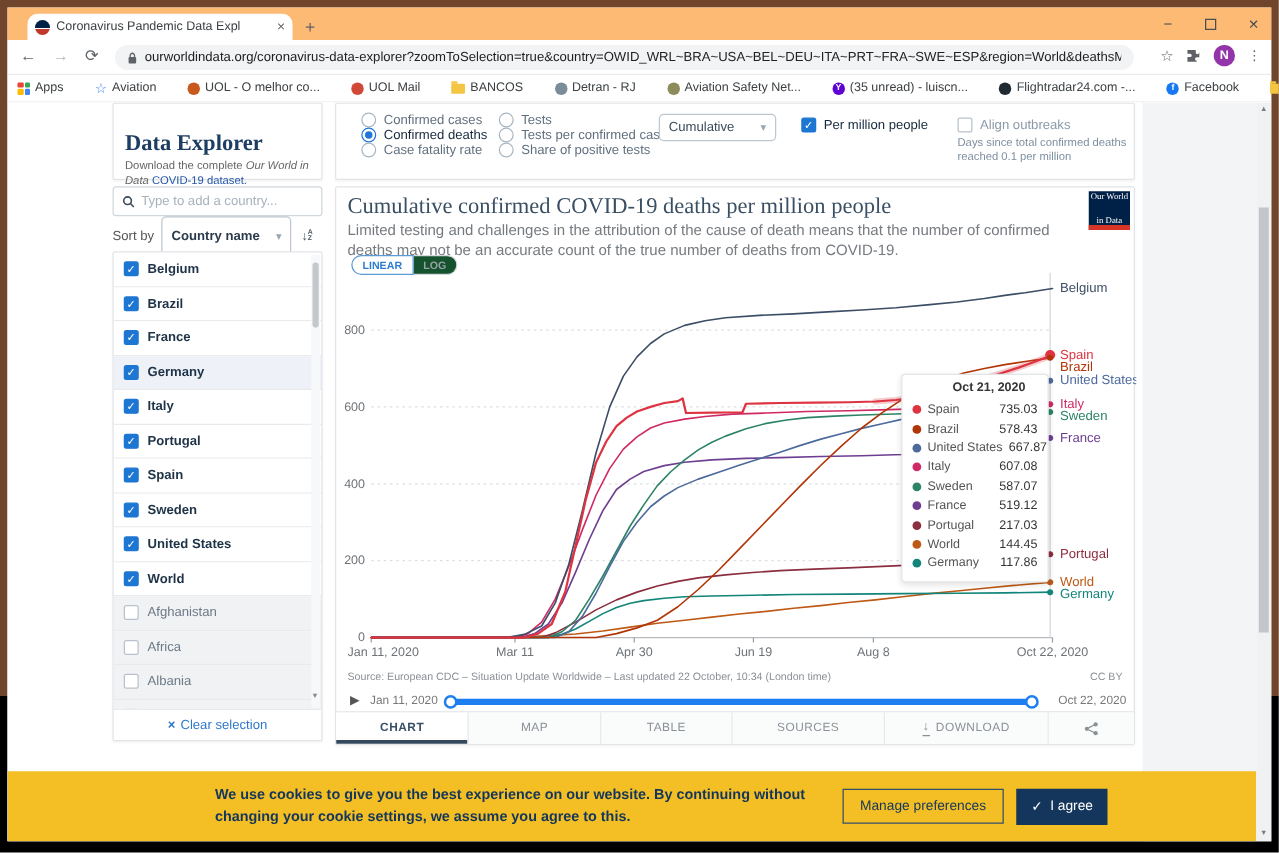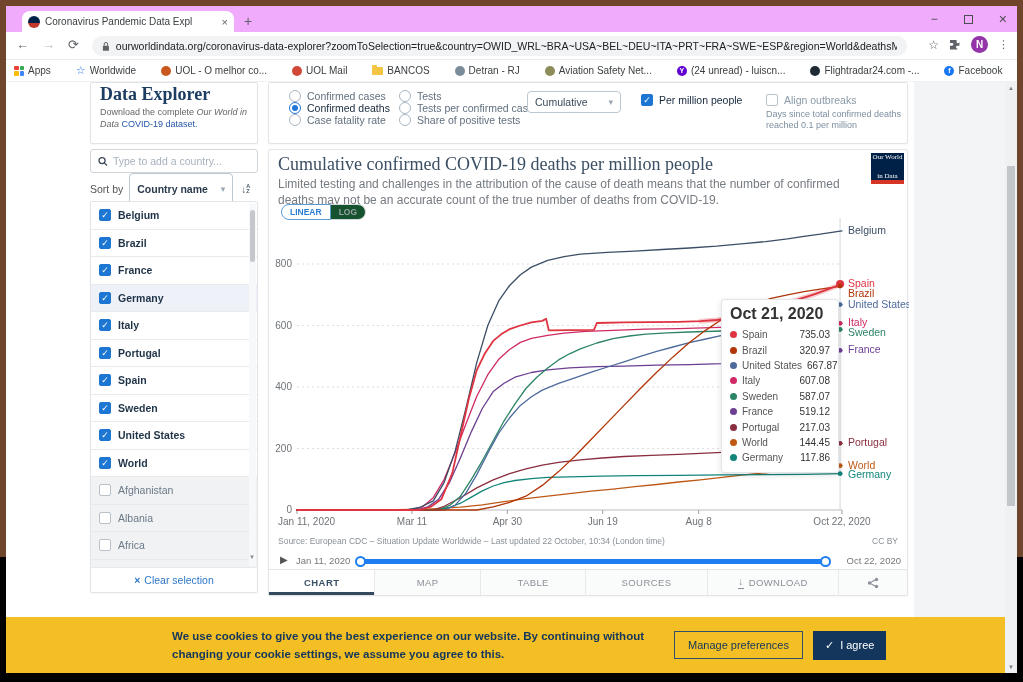--- a/index.html
+++ b/index.html
@@ -2,21 +2,21 @@
 <html><head>
 <meta charset="utf-8">
 <style>
   * { margin:0; padding:0; box-sizing:border-box; }
   html,body { width:1023px; height:682px; overflow:hidden; }
   body { font-family:"Liberation Sans", sans-serif;
          background:linear-gradient(#6f452c 0 557px, #000 557px 100%); position:relative; }
   .window { position:absolute; left:6px; top:6px; width:1011px; height:667px; background:#fff; }
 
   
-  .titlebar { position:absolute; left:0; top:0; right:0; height:26px; background:#f0abfc; }
+  .titlebar { position:absolute; left:0; top:0; right:0; height:26px; background:#fdba74; }
   .tab { position:absolute; left:16px; top:5px; width:212px; height:21px; background:#fff;
          border-radius:8px 8px 0 0; display:flex; align-items:center; padding:0 6px; gap:5px; }
   .favicon { width:12px; height:12px; border-radius:50%;
              background:linear-gradient(#002147 0 55%, #fff 55% 62%, #c0392b 62% 100%); flex:none; }
   .tab-title { font-size:10px; color:#3c4043; white-space:nowrap; overflow:hidden; flex:1; }
   .tab-close { font-size:11px; color:#5f6368; cursor:default; }
   .new-tab { position:absolute; left:238px; top:7px; font-size:14px; color:#5f6368; }
   .win-controls { position:absolute; right:10px; top:0; height:26px; display:flex; gap:26px; align-items:center; }
   .win-controls span { color:#4a4d51; font-size:12px; line-height:1; }
   .win-max { width:9px; height:9px; border:1.2px solid #4a4d51; display:inline-block; }
@@ -38,21 +38,21 @@
   .bm-folder:before { content:""; position:absolute; left:0; top:-2px; width:5px; height:2px; background:#f4c542; border-radius:1px 1px 0 0; }
   .bm-grid { width:10px; height:10px; display:grid; grid-template-columns:1fr 1fr; gap:1px; flex:none; }
   .bm-grid i { border-radius:1px; }
   .bm-sep { width:1px; height:12px; background:#d5d5d5; }
 
   
   .page { position:absolute; left:0; top:76px; right:0; bottom:0; background:#fff; overflow:hidden; }
   .gray-strip { position:absolute; left:908px; right:12px; top:0; bottom:0; background:#f3f4f5; }
   .card { background:#fff; border:1px solid #e2e4e7; border-radius:2px; box-shadow:0 1px 2px rgba(0,0,0,.04); }
 
-  .explorer-card { position:absolute; left:84px; top:0; width:168px; height:62px; padding:1px 9px; }
+  .explorer-card { position:absolute; left:84px; top:0; width:168px; height:62px; padding:21px 9px; }
   .explorer-title { font-family:"Liberation Serif", serif; font-weight:700; font-size:18px; color:#1d3d63; }
   .explorer-sub { font-size:9px; color:#666; margin-top:2px; line-height:1.3; }
   .explorer-sub .it { font-style:italic; }
   .explorer-sub .lnk { color:#2457a8; }
 
   .controls-card { position:absolute; left:262px; top:0; width:640px; height:62px; }
   .radio-col { position:absolute; top:7px; display:flex; flex-direction:column; gap:0; }
   .radio-row { display:flex; align-items:center; gap:6px; font-size:10.5px; color:#61707f; }
   .radio-row.sel { color:#16283c; }
   .radio { width:12px; height:12px; border-radius:50%; border:1.5px solid #a9b6c2; position:relative; flex:none; background:#fff; }
@@ -102,21 +102,21 @@
   .owid-logo span { color:#fff; font-family:"Liberation Serif", serif; font-size:7px; line-height:1.15; }
   .scale-toggle { position:absolute; left:12px; top:54px; display:flex; }
   .scale-btn { font-size:8.5px; font-weight:700; padding:2px 8px; border:1px solid #d5d9dc; color:#9aa0a6;
                background:#14532d; border-radius:10px 0 0 10px; }
   .scale-btn.active { background:#fff; border-color:#5b9bd5; color:#2d7dd3; z-index:1; }
   .scale-btn:last-child { border-radius:0 10px 10px 0; border-left:none; }
   #chart-svg { position:absolute; left:0; top:68px; }
 
   .tooltip { position:absolute; left:452px; top:149px; width:118px; background:#fff; border:1px solid #e3e5e8;
              border-radius:3px; box-shadow:0 2px 6px rgba(0,0,0,.12); padding:5px 8px 6px; z-index:5; }
-  .tt-date { font-size:16px; font-weight:700; color:#333; margin-bottom:4px; }
+  .tt-date { font-size:10px; font-weight:700; color:#333; margin-bottom:4px;margin-left:32px; }
   .tt-row { display:flex; align-items:center; gap:5px; height:15.4px; }
   .tt-dot { width:7px; height:7px; border-radius:50%; flex:none; }
   .tt-name { font-size:10px; color:#555; flex:1; white-space:nowrap; }
   .tt-val { font-size:10px; color:#333; }
 
   .source-row { position:absolute; left:9px; right:9px; top:386px; display:flex; justify-content:space-between;
                 font-size:8.5px; color:#8a9097; }
   .slider-row { position:absolute; left:0; right:0; top:401px; height:20px; }
   .play-ico { position:absolute; left:11px; top:3px; font-size:10px; color:#555; }
   .sl-label { position:absolute; top:4px; font-size:9.5px; color:#777; }
@@ -189,21 +189,21 @@
         <span class="bm-grid">
           <i style="background: rgb(234, 67, 53);"></i>
           <i style="background: rgb(52, 168, 83);"></i>
           <i style="background: rgb(251, 188, 5);"></i>
           <i style="background: rgb(66, 133, 244);"></i>
         </span>
         <span>Apps</span>
       </span>
       <span class="bm">
         <span style="color: rgb(66, 133, 244); font-size: 11px;">☆</span>
-        <span>Worldwide</span>
+        <span>Aviation</span>
       </span>
       <span class="bm">
         <span class="bm-ico" style="background: rgb(200, 88, 29);"></span>
         <span>UOL - O melhor co...</span>
       </span>
       <span class="bm">
         <span class="bm-ico" style="background: rgb(209, 72, 54);"></span>
         <span>UOL Mail</span>
       </span>
       <span class="bm">
@@ -213,21 +213,21 @@
       <span class="bm">
         <span class="bm-ico" style="background: rgb(122, 140, 153);"></span>
         <span>Detran - RJ</span>
       </span>
       <span class="bm">
         <span class="bm-ico" style="background: rgb(140, 140, 90);"></span>
         <span>Aviation Safety Net...</span>
       </span>
       <span class="bm">
         <span class="bm-ico" style="background: rgb(95, 1, 209);">Y</span>
-        <span>(24 unread) - luiscn...</span>
+        <span>(35 unread) - luiscn...</span>
       </span>
       <span class="bm">
         <span class="bm-ico" style="background: rgb(31, 42, 51);"></span>
         <span>Flightradar24.com -...</span>
       </span>
       <span class="bm">
         <span class="bm-ico" style="background: rgb(24, 119, 242);">f</span>
         <span>Facebook</span>
       </span>
       <span class="bm">
@@ -358,25 +358,25 @@
           <div class="c-row">
             <span class="cbox on">✓</span>
             <span class="c-name">World</span>
           </div>
           <div class="c-row uncheck">
             <span class="cbox"></span>
             <span class="c-name">Afghanistan</span>
           </div>
           <div class="c-row uncheck">
             <span class="cbox"></span>
-            <span class="c-name">Albania</span>
+            <span class="c-name">Africa</span>
           </div>
           <div class="c-row uncheck">
             <span class="cbox"></span>
-            <span class="c-name">Africa</span>
+            <span class="c-name">Albania</span>
           </div>
           <div class="c-row uncheck">
             <span class="cbox"></span>
             <span class="c-name">Algeria</span>
           </div>
         </div>
       <div class="list-scroll">
           <div class="list-thumb"></div>
         </div>
       <span class="list-down">▼</span>
@@ -458,21 +458,21 @@
         <div class="tt-date">Oct 21, 2020</div>
         <div id="tt-rows">
             <div class="tt-row">
               <span class="tt-dot" style="background: rgb(222, 51, 64);"></span>
               <span class="tt-name">Spain</span>
               <span class="tt-val">735.03</span>
             </div>
             <div class="tt-row">
               <span class="tt-dot" style="background: rgb(177, 53, 7);"></span>
               <span class="tt-name">Brazil</span>
-              <span class="tt-val">320.97</span>
+              <span class="tt-val">578.43</span>
             </div>
             <div class="tt-row">
               <span class="tt-dot" style="background: rgb(76, 106, 156);"></span>
               <span class="tt-name">United States</span>
               <span class="tt-val">667.87</span>
             </div>
             <div class="tt-row">
               <span class="tt-dot" style="background: rgb(207, 42, 101);"></span>
               <span class="tt-name">Italy</span>
               <span class="tt-val">607.08</span>

